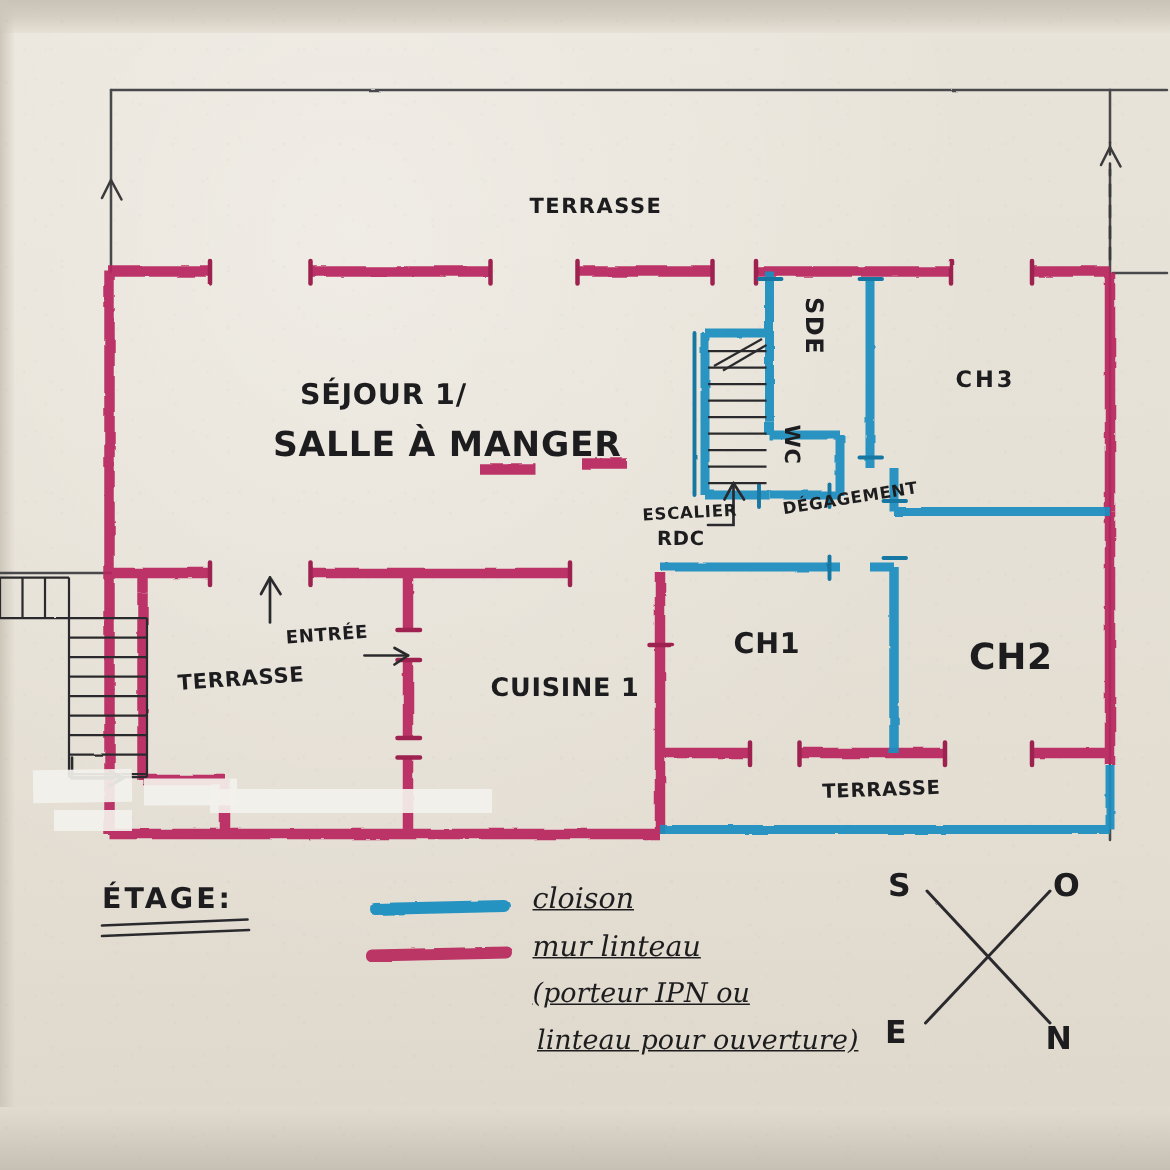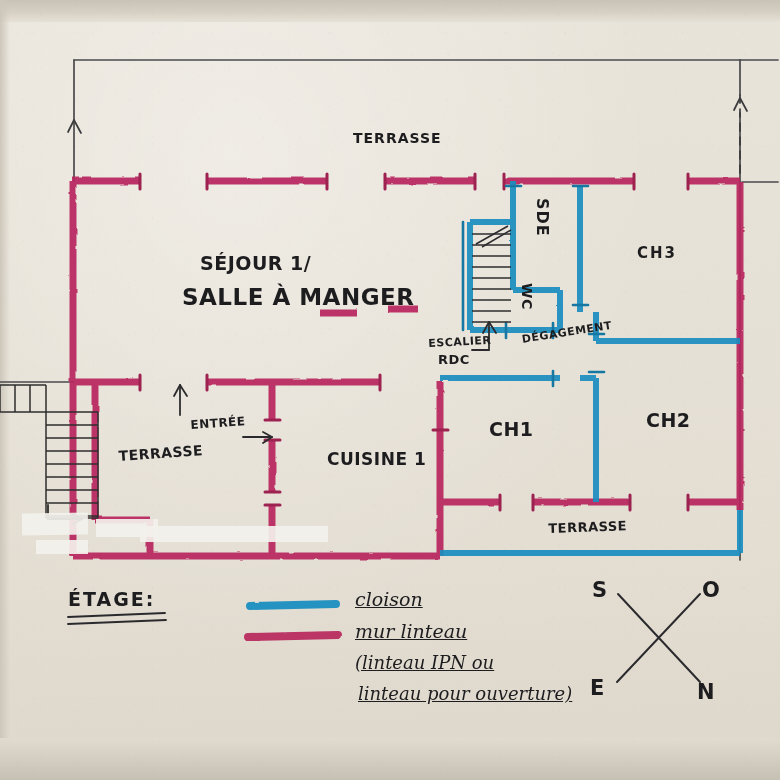--- a/index.html
+++ b/index.html
@@ -274,21 +274,21 @@
     </g>
   </svg>
 
   <div class="lbl ink" style="left:200px;top:252px;font-size:19px;">SÉJOUR 1/</div>
   <div class="lbl ink" style="left:182px;top:284px;font-size:23px;">SALLE À MANGER</div>
 
   <div class="lbl ink" style="left:327px;top:449px;font-size:17px;">CUISINE 1</div>
 
   <div class="lbl ink" style="left:489px;top:418px;font-size:19px;">CH1</div>
 
-  <div class="lbl ink" style="left:646px;top:409px;font-size:19px;">CH2</div>
+  <div class="lbl ink" style="left:646px;top:424px;font-size:24px;">CH2</div>
 
   <div class="lbl ink" style="left:637px;top:244px;font-size:15px;letter-spacing:2px;">CH3</div>
 
   <div class="lbl ink vertical" style="left:533px;top:198px;font-size:16px;letter-spacing:1px;">SDE</div>
 
   <div class="lbl ink vertical" style="left:519px;top:283px;font-size:14px;">WC</div>
 
   <div class="lbl ink" style="left:521px;top:333px;font-size:11px;transform:rotate(-9deg);transform-origin:left top;">DÉGAGEMENT</div>
 
   <div class="lbl ink" style="left:353px;top:130px;font-size:14px;letter-spacing:1px;">TERRASSE</div>
@@ -299,21 +299,21 @@
 
   <div class="lbl ink" style="left:190px;top:418px;font-size:12px;transform:rotate(-4deg);transform-origin:left top;">ENTRÉE</div>
 
   <div class="lbl ink" style="left:428px;top:337px;font-size:11px;transform:rotate(-3deg);transform-origin:left top;">ESCALIER</div>
   <div class="lbl ink" style="left:438px;top:352px;font-size:13px;">RDC</div>
 
   <div class="lbl ink" style="left:68px;top:588px;font-size:19px;letter-spacing:2px;">ÉTAGE:</div>
 
   <div class="lbl hand" style="left:355px;top:588px;font-size:19px;color:#1d1d1f;">cloison</div>
   <div class="lbl hand" style="left:355px;top:620px;font-size:19px;color:#1d1d1f;">mur linteau</div>
-  <div class="lbl hand" style="left:355px;top:652px;font-size:18px;color:#1d1d1f;">(linteau IPN ou</div>
+  <div class="lbl hand" style="left:355px;top:652px;font-size:18px;color:#1d1d1f;">(porteur IPN ou</div>
   <div class="lbl hand" style="left:358px;top:683px;font-size:18px;color:#1d1d1f;">linteau pour ouverture)</div>
 
   <div class="lbl ink" style="left:592px;top:578px;font-size:21px;">S</div>
   <div class="lbl ink" style="left:702px;top:578px;font-size:21px;">O</div>
   <div class="lbl ink" style="left:590px;top:676px;font-size:21px;">E</div>
   <div class="lbl ink" style="left:697px;top:680px;font-size:21px;">N</div>
   </div>
 
   <div class="tape" id="tape1"></div>
   <div class="tape" id="tape2"></div>

